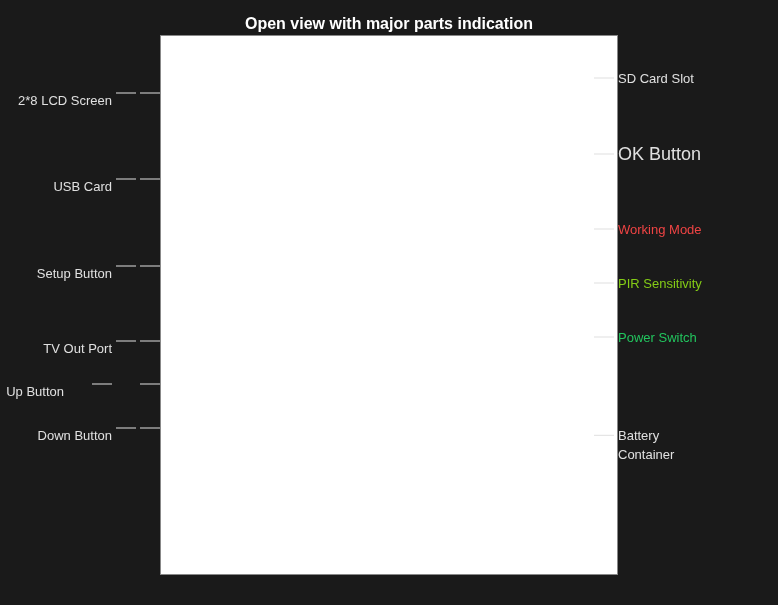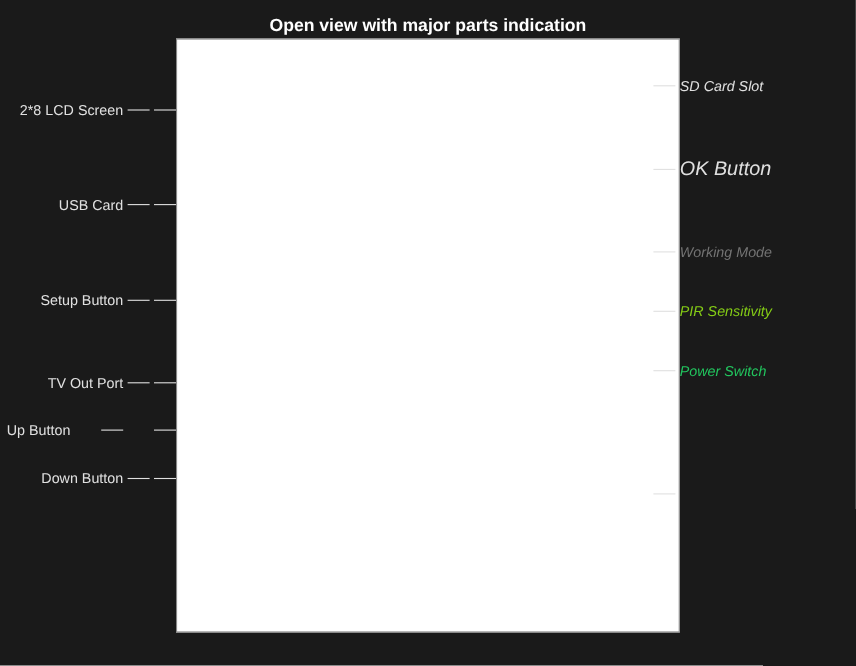--- a/index.html
+++ b/index.html
@@ -36,21 +36,20 @@
 
     
     .label-left {
       position: absolute;
       right: 0;
       transform: translateY(-50%);
       font-size: 13px;
       color: #e0e0e0;
       white-space: nowrap;
       display: flex;
-      align-items: center;
     }
     .label-left::after {
       content: '';
       display: inline-block;
       width: 20px;
       height: 1px;
       background: #e0e0e0;
       margin-left: 4px;
     }
 
@@ -61,21 +60,20 @@
       width: 160px;
       bottom: 30px;
     }
 
     .right-labels {
       position: absolute;
       top: 35px;
       right: 0;
       width: 184px;
       bottom: 30px;
-      font-style: italic;
     }
   </style>
 </head>
 <body>
 
 <div class="page-title">Open view with major parts indication</div>
 
 <div class="diagram-container"></div>
 
 <div class="left-labels">
@@ -116,31 +114,32 @@
   <div style="position:absolute; top: 8%; left: 0; display:flex; align-items:center; font-size:13px; color:#e0e0e0; white-space:nowrap; transform:translateY(-50%);">
     <span style="display:inline-block;width:20px;height:1px;background:#e0e0e0;margin-right:4px;"></span>
     <span>SD Card Slot</span>
   </div>
 
   <div style="position:absolute; top: 22%; left: 0; display:flex; align-items:center; font-size:18px; color:#e0e0e0; white-space:nowrap; transform:translateY(-50%);">
     <span style="display:inline-block;width:20px;height:1px;background:#e0e0e0;margin-right:4px;"></span>
     <span>OK Button</span>
   </div>
 
-  <div style="position:absolute; top: 36%; left: 0; display:flex; align-items:center; font-size:13px; color:#737373; white-space:nowrap; transform:translateY(-50%);">
+  <div style="position:absolute; top: 36%; left: 0; display:flex; align-items:center; font-size:13px; color:#ef4444; white-space:nowrap; transform:translateY(-50%);">
     <span style="display:inline-block;width:20px;height:1px;background:#e0e0e0;margin-right:4px;"></span>
     <span>Working Mode</span>
   </div>
 
   <div style="position:absolute; top: 46%; left: 0; display:flex; align-items:center; font-size:13px; color:#84cc16; white-space:nowrap; transform:translateY(-50%);">
     <span style="display:inline-block;width:20px;height:1px;background:#e0e0e0;margin-right:4px;"></span>
     <span>PIR Sensitivity</span>
   </div>
 
   <div style="position:absolute; top: 56%; left: 0; display:flex; align-items:center; font-size:13px; color:#22c55e; white-space:nowrap; transform:translateY(-50%);text-align:right;">
     <span style="display:inline-block;width:20px;height:1px;background:#e0e0e0;margin-right:4px;"></span>
     <span>Power Switch</span>
   </div>
 
   <div style="position:absolute; top: 76%; left: 0; display:flex; align-items:flex-start; font-size:13px; color:#e0e0e0; white-space:nowrap; transform:translateY(-50%);">
     <span style="display:inline-block;width:20px;height:1px;background:#e0e0e0;margin-right:4px;margin-top:8px;"></span>
+    <span style="line-height:1.4;">Battery<br>Container</span>
   </div>
 </div>
 
 </body></html>

